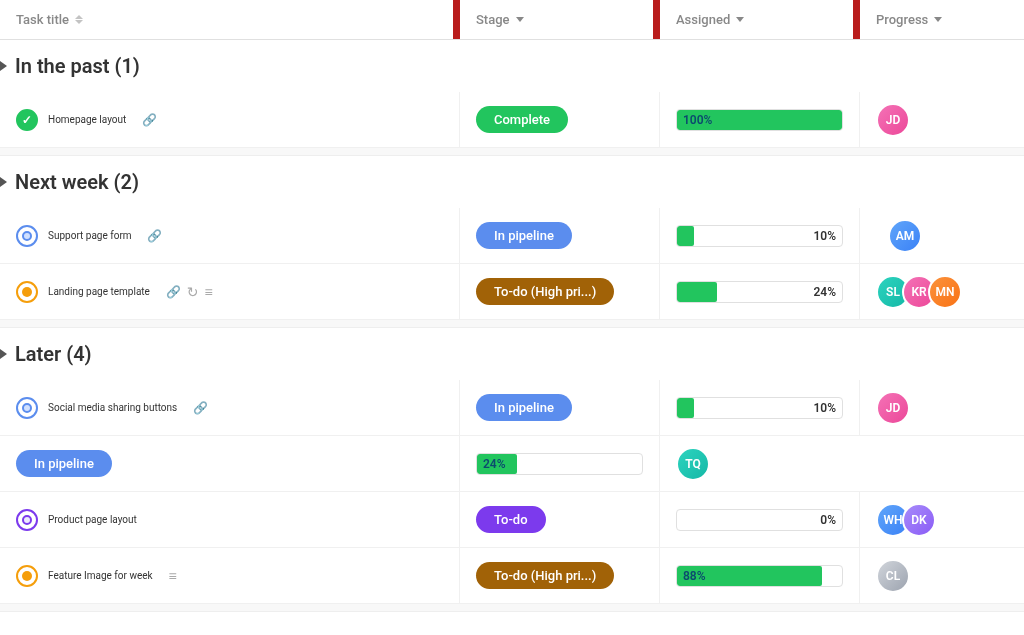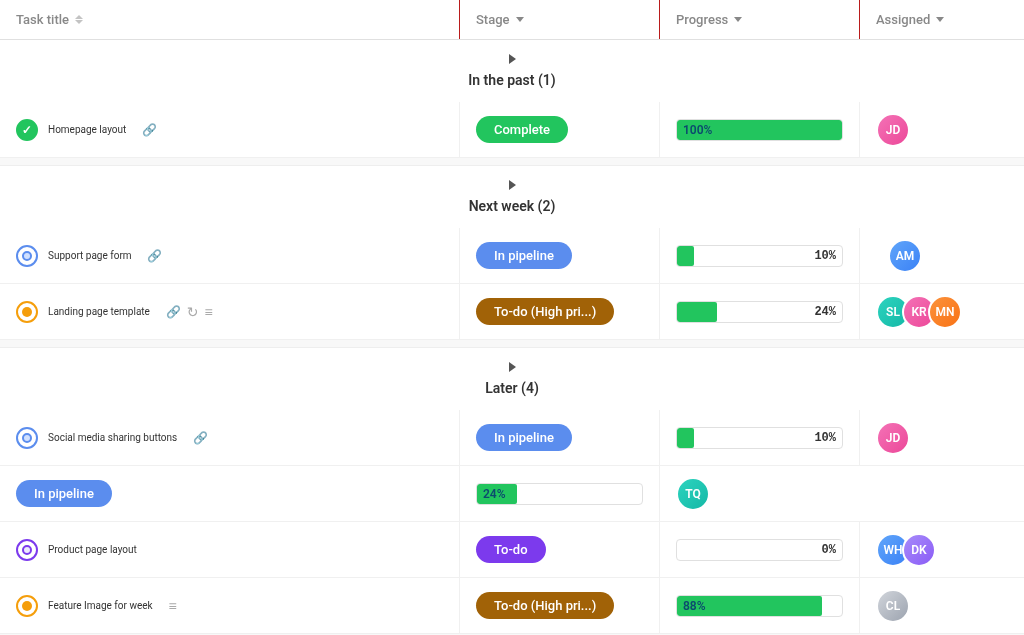--- a/index.html
+++ b/index.html
@@ -20,21 +20,21 @@
       background: #fff;
     }
     .header-cell {
       padding: 12px 16px;
       color: #888;
       font-size: 13px;
       font-weight: 500;
       display: flex;
       align-items: center;
       gap: 6px;
-      border-right: 1px solid #b91c1c;
+      border-right: 7px solid #b91c1c;
     }
     .header-cell:last-child { border-right: none; }
     .sort-icon {
       display: inline-flex;
       flex-direction: column;
       gap: 1px;
       opacity: 0.5;
     }
     .sort-icon span {
       display: block;
@@ -57,25 +57,24 @@
       border-left: 4px solid transparent;
       border-right: 4px solid transparent;
       border-top: 5px solid #888;
       display: inline-block;
     }
     .group-header {
       display: flex;
       align-items: center;
       padding: 14px 0;
       font-weight: 600;
-      font-size: 14px;
+      font-size: 20px;
       color: #333;
       gap: 8px;
       background: #fff;
-      flex-direction: column;
     }
     .group-chevron {
       width: 0;
       height: 0;
       border-top: 5px solid transparent;
       border-bottom: 5px solid transparent;
       border-left: 7px solid #555;
       display: inline-block;
     }
     .table-row {
@@ -173,21 +172,20 @@
       border-radius: 2px;
     }
     .progress-label {
       position: absolute;
       right: 6px;
       top: 50%;
       transform: translateY(-50%);
       font-size: 12px;
       font-weight: 600;
       color: #333;
-      font-family: Liberation Mono, monospace;
     }
     .progress-label-left {
       position: absolute;
       left: 6px;
       top: 50%;
       transform: translateY(-50%);
       font-size: 12px;
       font-weight: 600;
       color: #0c4a6e;
     }
@@ -235,25 +233,25 @@
       <span class="sort-icon">
         <span class="sort-up"></span>
         <span class="sort-down"></span>
       </span>
     </div>
     <div class="header-cell">
       <span>Stage</span>
       <span class="chevron-icon"></span>
     </div>
     <div class="header-cell">
+      <span>Assigned</span>
+      <span class="chevron-icon"></span>
+    </div>
+    <div class="header-cell">
       <span>Progress</span>
-      <span class="chevron-icon"></span>
-    </div>
-    <div class="header-cell">
-      <span>Assigned</span>
       <span class="chevron-icon"></span>
     </div>
   </div>
 
   <div id="groups-container">
       <div class="group-header">
     <span class="group-chevron"></span>
     <span>In the past (1)</span>
   </div>
       <div class="table-row">

